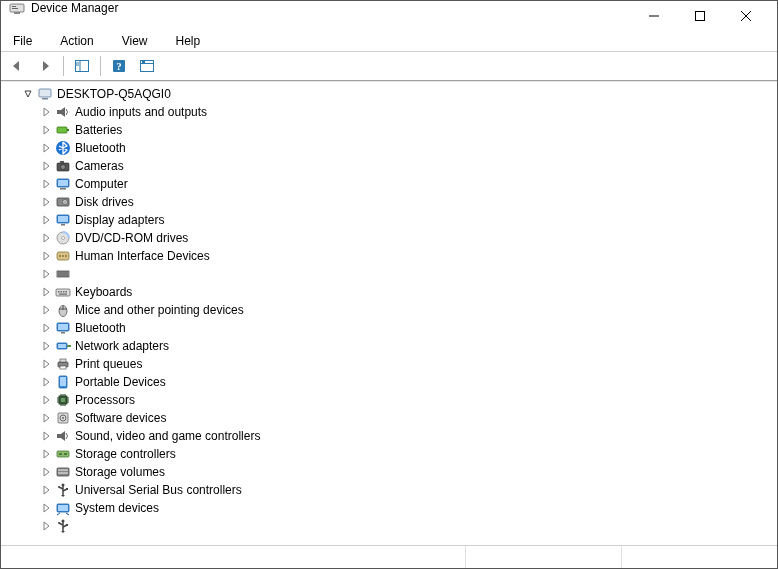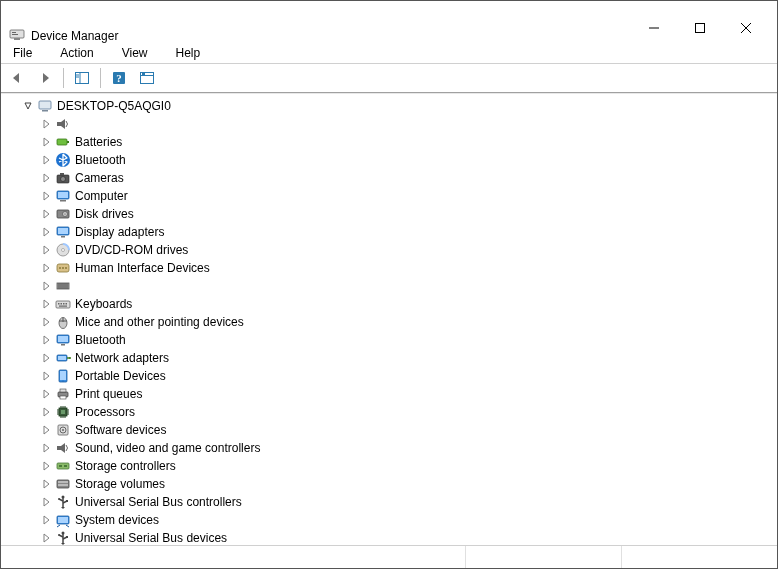--- a/index.html
+++ b/index.html
@@ -1,17 +1,17 @@
 <!DOCTYPE html>
 <html><head>
 <meta charset="utf-8">
 <style>
   html,body{margin:0;padding:0;font-family:"Segoe UI",Tahoma,sans-serif;font-size:12px;color:#000;background:#fff;}
   .window{width:778px;height:569px;border:1px solid #555;box-sizing:border-box;display:flex;flex-direction:column;background:#fff;position:relative;}
-  .titlebar{height:30px;display:flex;align-items:flex-end;padding:0 8px 0 8px;margin-top:12px;}
+  .titlebar{height:30px;display:flex;align-items:flex-start;padding:0 8px 0 8px;}
   .titlebar .app-icon{width:16px;height:16px;margin-right:6px;display:flex;align-items:center;justify-content:center;}
   .titlebar .title{flex:0 0 auto;font-size:12px;}
   .titlebar .spacer{flex:1;}
   .win-controls{display:flex;height:30px;}
   .win-btn{width:46px;height:30px;display:flex;align-items:center;justify-content:center;}
   .win-btn svg{display:block;}
   .menubar{height:20px;display:flex;align-items:center;padding:0 4px;gap:12px;}
   .menu-item{padding:2px 8px;font-size:12px;}
   .toolbar{height:28px;border-top:1px solid #d0d0d0;border-bottom:1px solid #a0a0a0;display:flex;align-items:center;padding:0 4px;gap:4px;background:#fff;position:relative;}
   .toolbar::after{content:"";position:absolute;left:0;right:0;bottom:-2px;height:1px;background:#e8e8e8;}
@@ -130,20 +130,21 @@
             <span class="expander">
               <svg width="10" height="10" viewBox="0 0 10 10">
                 <path d="M3 1 L8 5 L3 9 Z" fill="none" stroke="#808080" stroke-width="1"></path>
               </svg>
             </span>
             <span class="dev-icon">
               <svg width="16" height="16" viewBox="0 0 16 16">
                 <use href="#ico-audio"></use>
               </svg>
             </span>
+            <span class="label">Audio inputs and outputs</span>
           </div>
           <div class="node">
             <span class="expander">
               <svg width="10" height="10" viewBox="0 0 10 10">
                 <path d="M3 1 L8 5 L3 9 Z" fill="none" stroke="#808080" stroke-width="1"></path>
               </svg>
             </span>
             <span class="dev-icon">
               <svg width="16" height="16" viewBox="0 0 16 16">
                 <use href="#ico-battery"></use>
@@ -307,46 +308,46 @@
             <span class="label">Network adapters</span>
           </div>
           <div class="node">
             <span class="expander">
               <svg width="10" height="10" viewBox="0 0 10 10">
                 <path d="M3 1 L8 5 L3 9 Z" fill="none" stroke="#808080" stroke-width="1"></path>
               </svg>
             </span>
             <span class="dev-icon">
               <svg width="16" height="16" viewBox="0 0 16 16">
+                <use href="#ico-printer"></use>
+              </svg>
+            </span>
+            <span class="label">Print queues</span>
+          </div>
+          <div class="node">
+            <span class="expander">
+              <svg width="10" height="10" viewBox="0 0 10 10">
+                <path d="M3 1 L8 5 L3 9 Z" fill="none" stroke="#808080" stroke-width="1"></path>
+              </svg>
+            </span>
+            <span class="dev-icon">
+              <svg width="16" height="16" viewBox="0 0 16 16">
                 <use href="#ico-portable"></use>
               </svg>
             </span>
             <span class="label">Portable Devices</span>
           </div>
           <div class="node">
             <span class="expander">
               <svg width="10" height="10" viewBox="0 0 10 10">
                 <path d="M3 1 L8 5 L3 9 Z" fill="none" stroke="#808080" stroke-width="1"></path>
               </svg>
             </span>
             <span class="dev-icon">
               <svg width="16" height="16" viewBox="0 0 16 16">
-                <use href="#ico-printer"></use>
-              </svg>
-            </span>
-            <span class="label">Print queues</span>
-          </div>
-          <div class="node">
-            <span class="expander">
-              <svg width="10" height="10" viewBox="0 0 10 10">
-                <path d="M3 1 L8 5 L3 9 Z" fill="none" stroke="#808080" stroke-width="1"></path>
-              </svg>
-            </span>
-            <span class="dev-icon">
-              <svg width="16" height="16" viewBox="0 0 16 16">
                 <use href="#ico-processor"></use>
               </svg>
             </span>
             <span class="label">Processors</span>
           </div>
           <div class="node">
             <span class="expander">
               <svg width="10" height="10" viewBox="0 0 10 10">
                 <path d="M3 1 L8 5 L3 9 Z" fill="none" stroke="#808080" stroke-width="1"></path>
               </svg>
@@ -427,21 +428,20 @@
             <span class="expander">
               <svg width="10" height="10" viewBox="0 0 10 10">
                 <path d="M3 1 L8 5 L3 9 Z" fill="none" stroke="#808080" stroke-width="1"></path>
               </svg>
             </span>
             <span class="dev-icon">
               <svg width="16" height="16" viewBox="0 0 16 16">
                 <use href="#ico-usb"></use>
               </svg>
             </span>
-            <span class="label">Universal Serial Bus devices</span>
           </div>
         </div>
     </div>
   </div>
 
   <div class="statusbar">
     <div class="status-cell" style="flex:3"></div>
     <div class="status-cell" style="flex:1"></div>
     <div class="status-cell" style="flex:1"></div>
   </div>

